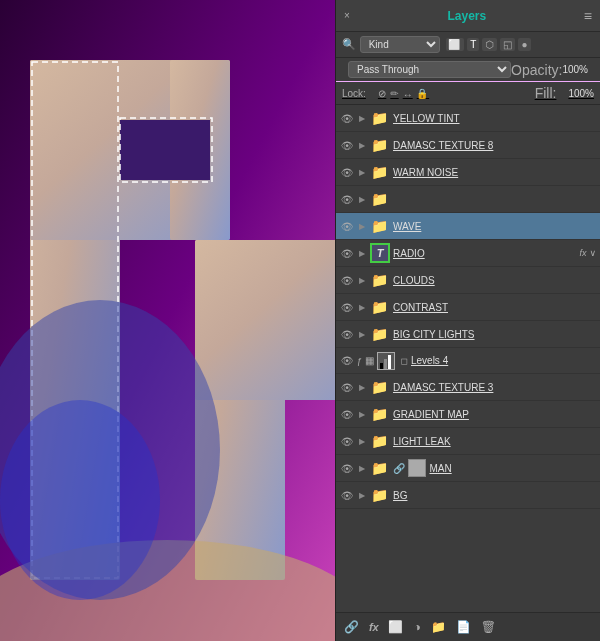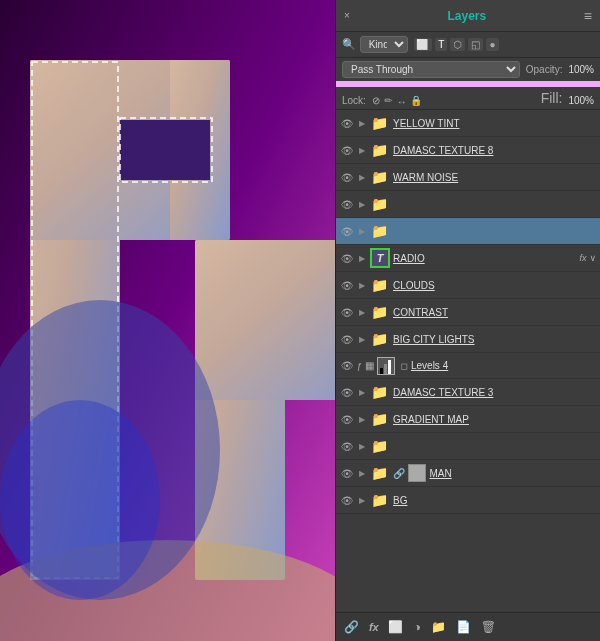--- a/index.html
+++ b/index.html
@@ -77,21 +77,21 @@
       border-bottom: 1px solid #2a2a2a;
     }
 
     .filter-select {
       background: #555;
       color: #ddd;
       border: 1px solid #666;
       border-radius: 3px;
       font-size: 10px;
       padding: 1px 4px;
-      width: 48px;
+      width: 80px;
     }
 
     .filter-icons {
       display: flex;
       gap: 3px;
       margin-left: 2px;
     }
 
     .filter-icon {
       color: #aaa;
@@ -102,57 +102,57 @@
       border-radius: 2px;
     }
 
     .filter-icon.active {
       color: #fff;
     }
 
     
     .blend-bar {
       background: #3c3c3c;
-      padding: 3px 6px;
-      display: flex;
-      align-items: center;
-      gap: 6px;
-      border-bottom: 6px solid #f0abfc;
+      padding: 3px 12px;
+      display: flex;
+      align-items: center;
+      border-bottom: 1px solid #f0abfc;
     }
 
     .blend-select {
       background: #555;
       color: #ddd;
       border: 1px solid #666;
       border-radius: 3px;
       font-size: 10px;
       padding: 1px 4px;
       flex: 1;
     }
 
     .opacity-label {
       color: #aaa;
-      font-size: 10px;
+      font-size: 14px;
       text-align: center;
     }
 
     .opacity-value {
       color: #ddd;
       font-size: 10px;
       cursor: ew-resize;
     }
 
     
     .lock-bar {
       background: #3c3c3c;
       padding: 3px 6px;
       display: flex;
-      align-items: flex-end;
-      gap: 6px;
+      align-items: center;
+      gap: 12px;
       border-bottom: 1px solid #2a2a2a;
+      text-decoration: underline;
     }
 
     .lock-label {
       color: #aaa;
       font-size: 10px;
     }
 
     .lock-icons {
       display: flex;
       gap: 4px;
@@ -429,20 +429,21 @@
       <div class="layer-item">
         <span class="eye-icon">👁</span>
         <span class="expand-icon">▶</span>
         <div class="layer-thumb folder">📁</div>
       </div>
 
       <div class="layer-item active">
         <span class="eye-icon">👁</span>
         <span class="expand-icon">▶</span>
         <div class="layer-thumb folder">📁</div>
+        <span class="layer-name">WAVE</span>
       </div>
 
       <div class="layer-item">
         <span class="eye-icon">👁</span>
         <span class="expand-icon">▶</span>
         <div class="layer-thumb text-layer">T</div>
         <span class="layer-name">RADIO</span>
         <span class="layer-fx">fx</span>
         <span class="layer-fx-arrow">∨</span>
       </div>
@@ -495,20 +496,21 @@
         <span class="eye-icon">👁</span>
         <span class="expand-icon">▶</span>
         <div class="layer-thumb folder">📁</div>
         <span class="layer-name">GRADIENT MAP</span>
       </div>
 
       <div class="layer-item">
         <span class="eye-icon">👁</span>
         <span class="expand-icon">▶</span>
         <div class="layer-thumb folder">📁</div>
+        <span class="layer-name">LIGHT LEAK</span>
       </div>
 
       <div class="layer-item">
         <span class="eye-icon">👁</span>
         <span class="expand-icon">▶</span>
         <div class="layer-thumb folder">📁</div>
         <span class="layer-link">🔗</span>
         <div style="width:18px;height:18px;background:#aaa;border:1px solid #888;flex-shrink:0;"></div>
         <span class="layer-name">MAN</span>
       </div>

